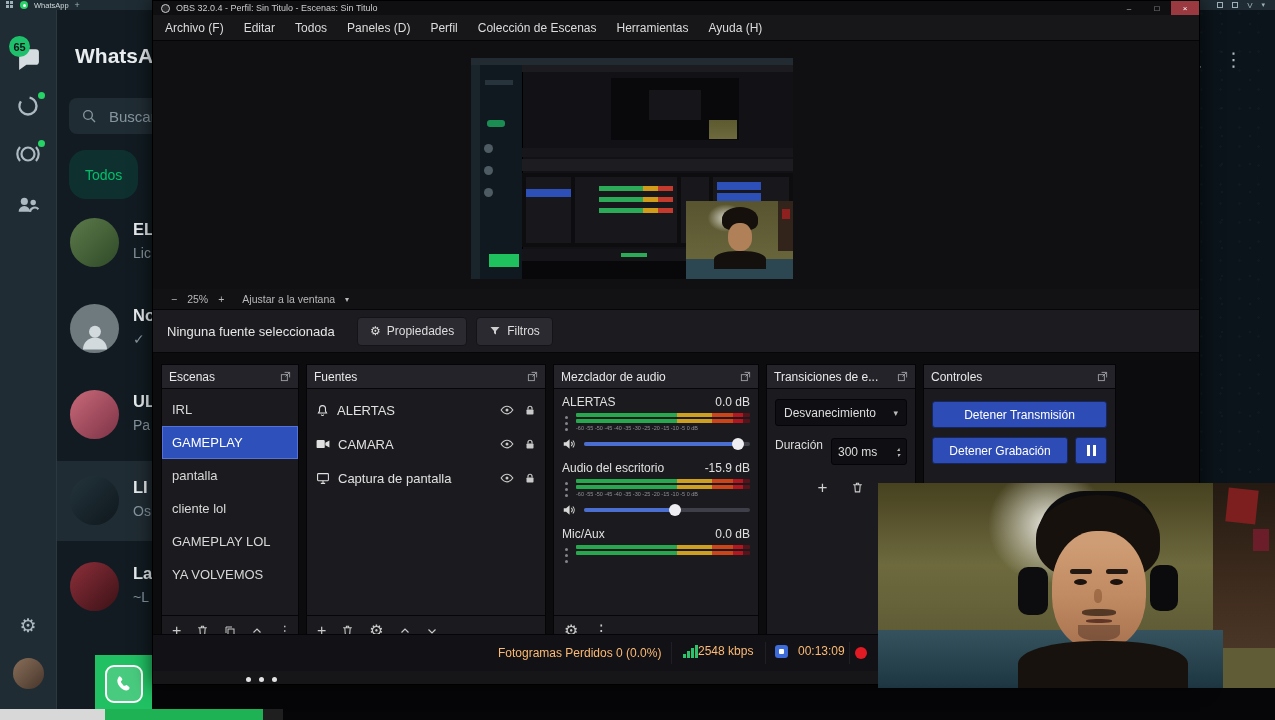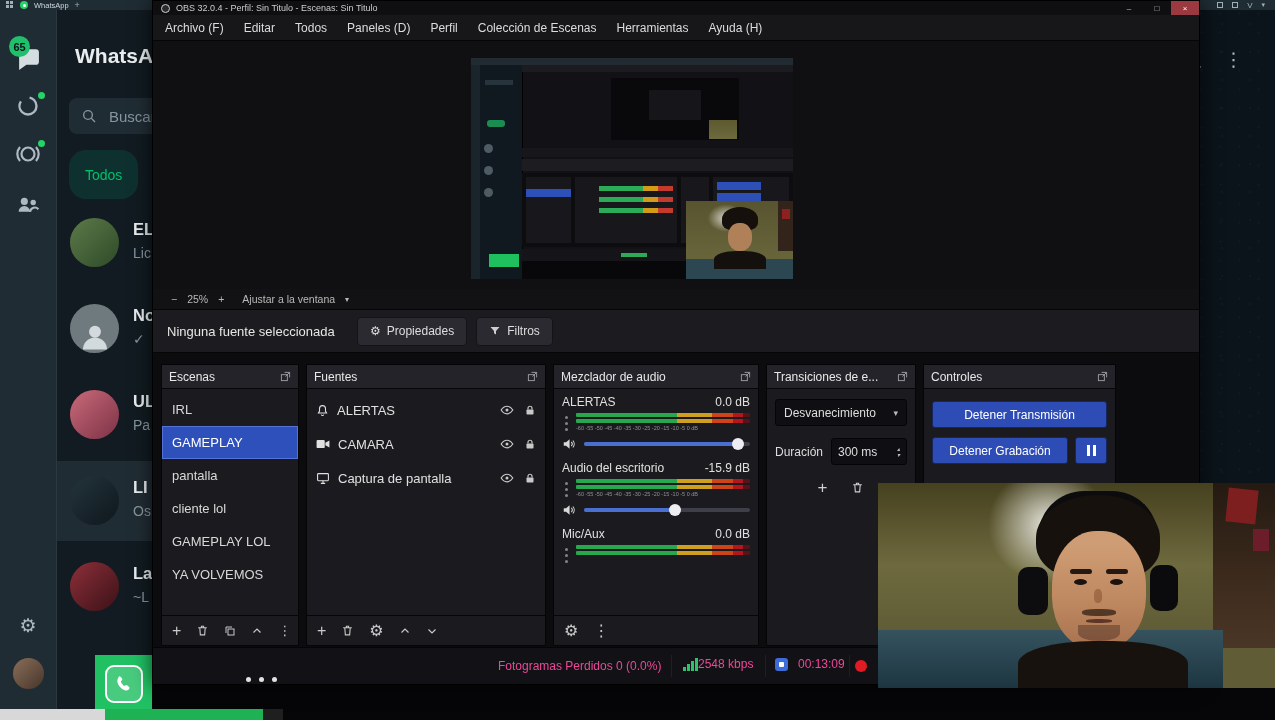--- a/index.html
+++ b/index.html
@@ -108,34 +108,34 @@
   .meter:first-child{margin-top:0}
   .mscale{font-size:5.5px;color:#8f8f96;margin-top:2px;white-space:nowrap;overflow:hidden}
   .volrow{display:flex;align-items:center;gap:8px;margin:6px 0 10px;color:#d8d8d8}
   .vslider{position:relative;flex:1;height:4px;border-radius:2px;background:#3f3f49}
   .vfill{position:absolute;left:0;top:0;bottom:0;background:#4a6fd0;border-radius:2px}
   .vknob{position:absolute;top:50%;transform:translate(-50%,-50%);width:12px;height:12px;border-radius:50%;background:#ededf2}
 
   .tbody{padding:10px 8px}
   .dd{height:27px;background:#0f0f13;border:1px solid #050507;border-radius:3px;display:flex;align-items:center;padding:0 8px;font-size:12px;color:#dddddd}
   .ddarrow{margin-left:auto;font-size:9px;color:#bbbbbb}
-  .durrow{display:flex;align-items:center;margin-top:12px;font-size:12px;color:#dddddd}
+  .durrow{display:flex;margin-top:12px;font-size:12px;color:#dddddd}
   .spin{margin-left:auto;width:76px;height:27px;background:#0f0f13;border:1px solid #050507;border-radius:3px;display:flex;align-items:center;padding:0 6px;font-size:12px}
   .spincar{margin-left:auto;display:flex;flex-direction:column;line-height:6px;font-size:6px;color:#bbbbbb}
   .ttools{margin-top:16px;display:flex;justify-content:center;gap:24px;color:#cfcfcf}
   .ttools .plus{font-size:17px;line-height:14px}
 
   .cbody{padding:12px 8px}
   .cbtn{display:flex;align-items:center;justify-content:center;width:100%;height:27px;background:#2d4cb5;border:1px solid #16275f;border-radius:3px;color:#fff;font-size:12px;white-space:nowrap}
   .crow{display:flex;gap:7px;margin-top:9px}
   .crow .grow{flex:1}
   .pse{width:32px;flex:none;gap:3px}
   .pse i{width:3px;height:11px;background:#fff;display:block}
 
-  .obs-status{position:absolute;left:0;right:0;bottom:0;height:37px;background:#121216;border-top:1px solid #050507;font-size:12px;color:#ec4899}
+  .obs-status{position:absolute;left:0;right:0;bottom:13px;height:37px;background:#121216;border-top:1px solid #050507;font-size:12px;color:#fdba74}
   .sb-frames{position:absolute;left:345px;top:11px;white-space:nowrap}
   .sb-sep{position:absolute;top:7px;bottom:7px;width:1px;background:#1f1f25}
   .sb-bps{position:absolute;left:530px;top:9px;display:flex;align-items:center;}
   .bars{display:flex;align-items:flex-end;gap:1px;height:14px}
   .bars i{width:3px;background:#2dc26b;display:block}
   .sb-time{position:absolute;left:622px;top:9px;display:flex;align-items:center;gap:10px}
   .bluebox{width:13px;height:13px;border-radius:3px;background:#3d6bd8;position:relative}
   .bluebox::after{content:"";position:absolute;left:4px;top:4px;width:5px;height:5px;background:#fff;border-radius:1px}
   .redrec{position:absolute;left:702px;top:12px;width:12px;height:12px;border-radius:50%;background:#e01b24}
 

